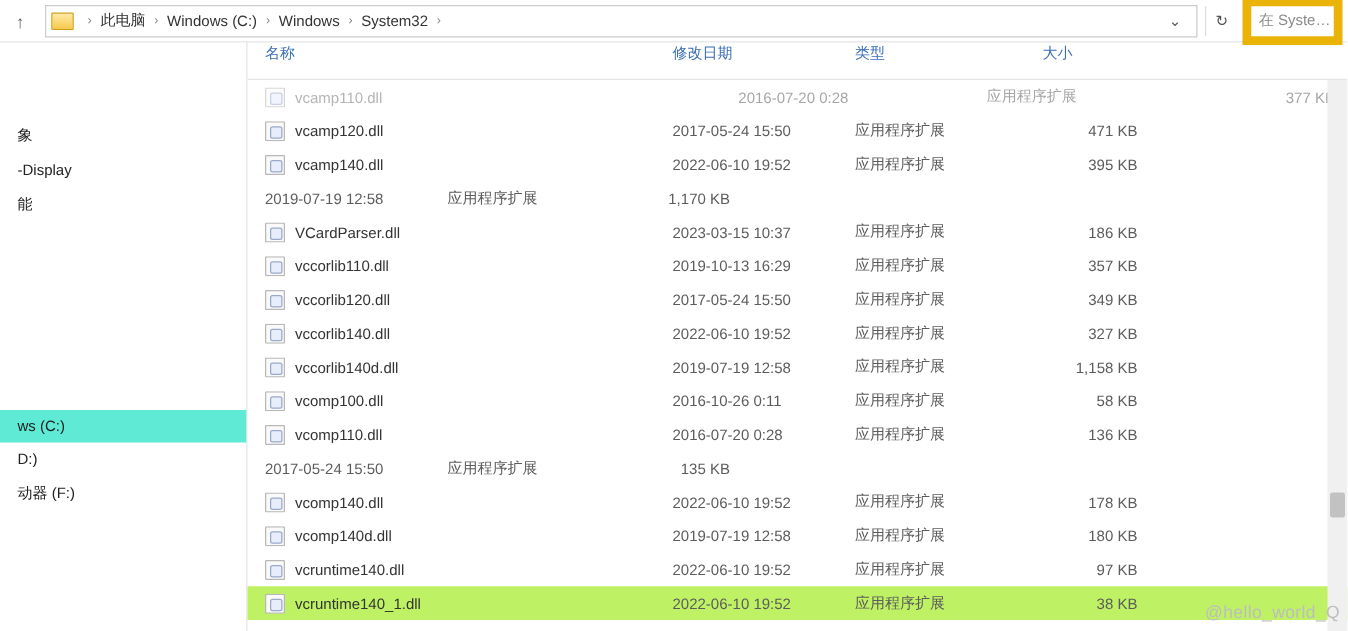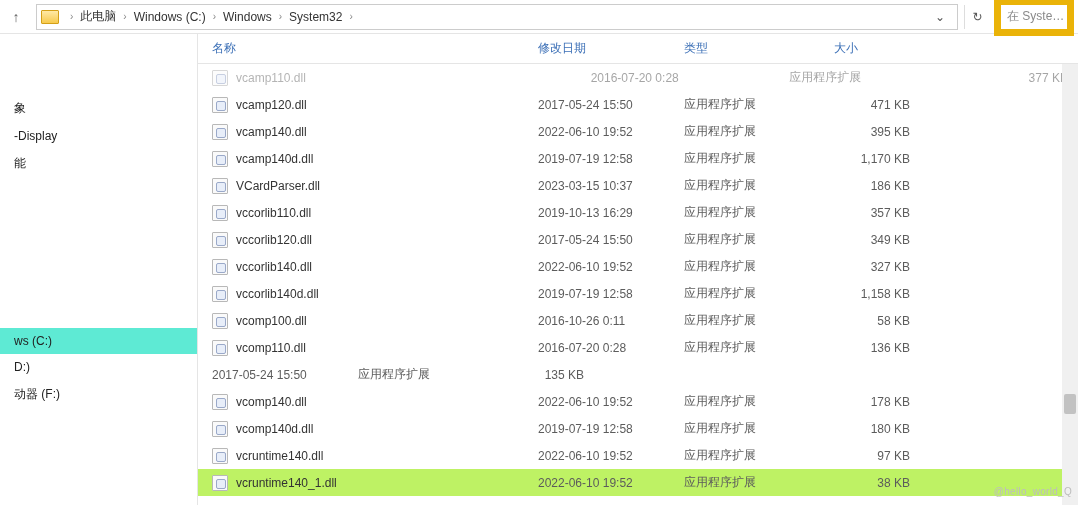--- a/index.html
+++ b/index.html
@@ -85,21 +85,21 @@
     cursor:pointer;
   }
   .side-item.sel {
     background:#5eead4;
   }
   .side-group { margin-top: 150px; }
   .content { flex:1; position:relative; }
   .cols {
     display:flex;
     height: 30px;
-    align-items:center;
+    align-items:flex-start;
     border-bottom: 1px solid #e5e5e5;
     color:#3b6fb6;
     user-select:none;
   }
   .col { padding-left: 14px; }
   .col.name { width: 326px; }
   .col.date { width: 146px; }
   .col.type { width: 150px; }
   .col.size { width: 100px; text-align:left; }
   .rows { }
@@ -132,21 +132,21 @@
     width:8px;height:8px;
     border:1px solid #9aa9c9;
     border-radius:2px;
     background:#e8eef9;
   }
   .watermark {
     position:absolute;
     right: 6px;
     bottom: 8px;
     color:#bdbdbd;
-    font-size:10px;
+    font-size:14px;
     letter-spacing:0.3px;
   }
   .scroll-track {
     position:absolute;
     right:0; top:30px; bottom:0;
     width:16px;
     background:#f0f0f0;
   }
   .scroll-thumb {
     position:absolute;
@@ -223,24 +223,20 @@
         <div class="row">
           <div class="cell name">
             <span class="file-icon"></span>
             <span>vcamp140.dll</span>
           </div>
           <div class="cell date">2022-06-10 19:52</div>
           <div class="cell type">应用程序扩展</div>
           <div class="cell size">395 KB</div>
         </div>
         <div class="row">
-          <div class="cell name">
-            <span class="file-icon"></span>
-            <span>vcamp140d.dll</span>
-          </div>
           <div class="cell date">2019-07-19 12:58</div>
           <div class="cell type">应用程序扩展</div>
           <div class="cell size">1,170 KB</div>
         </div>
         <div class="row">
           <div class="cell name">
             <span class="file-icon"></span>
             <span>VCardParser.dll</span>
           </div>
           <div class="cell date">2023-03-15 10:37</div>

